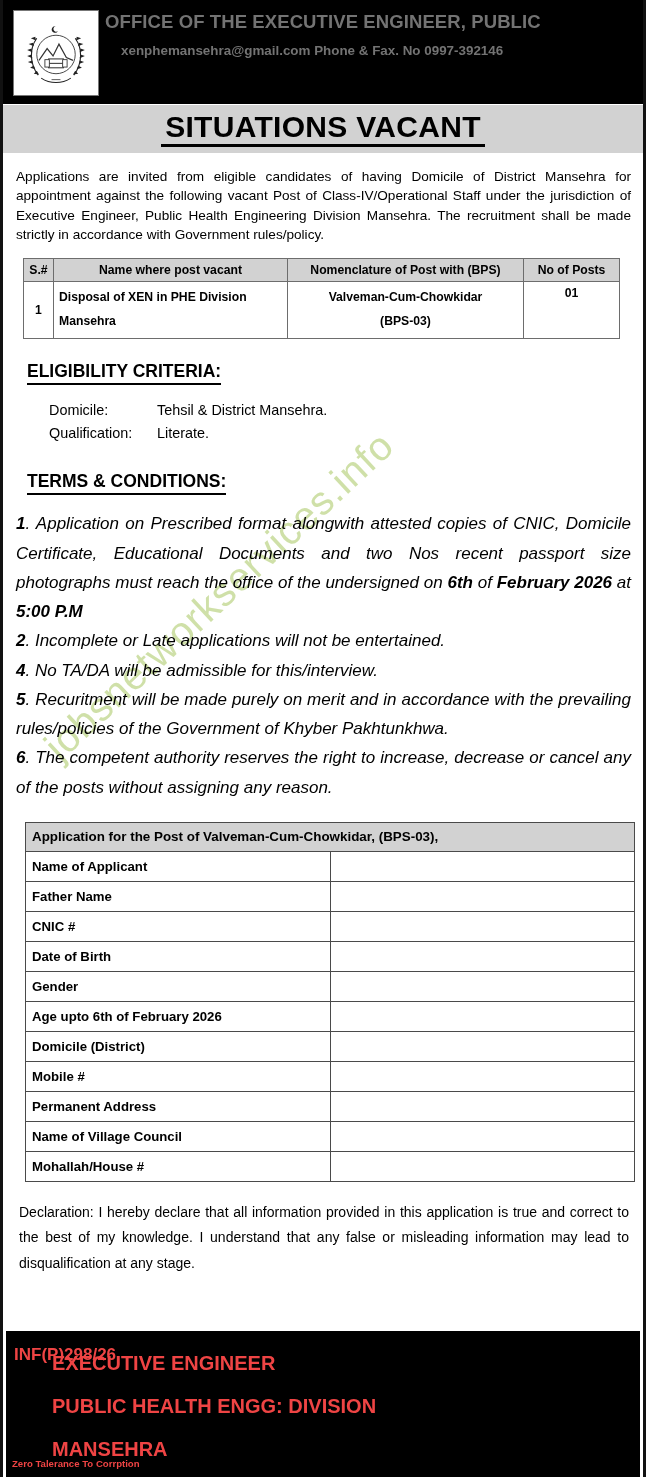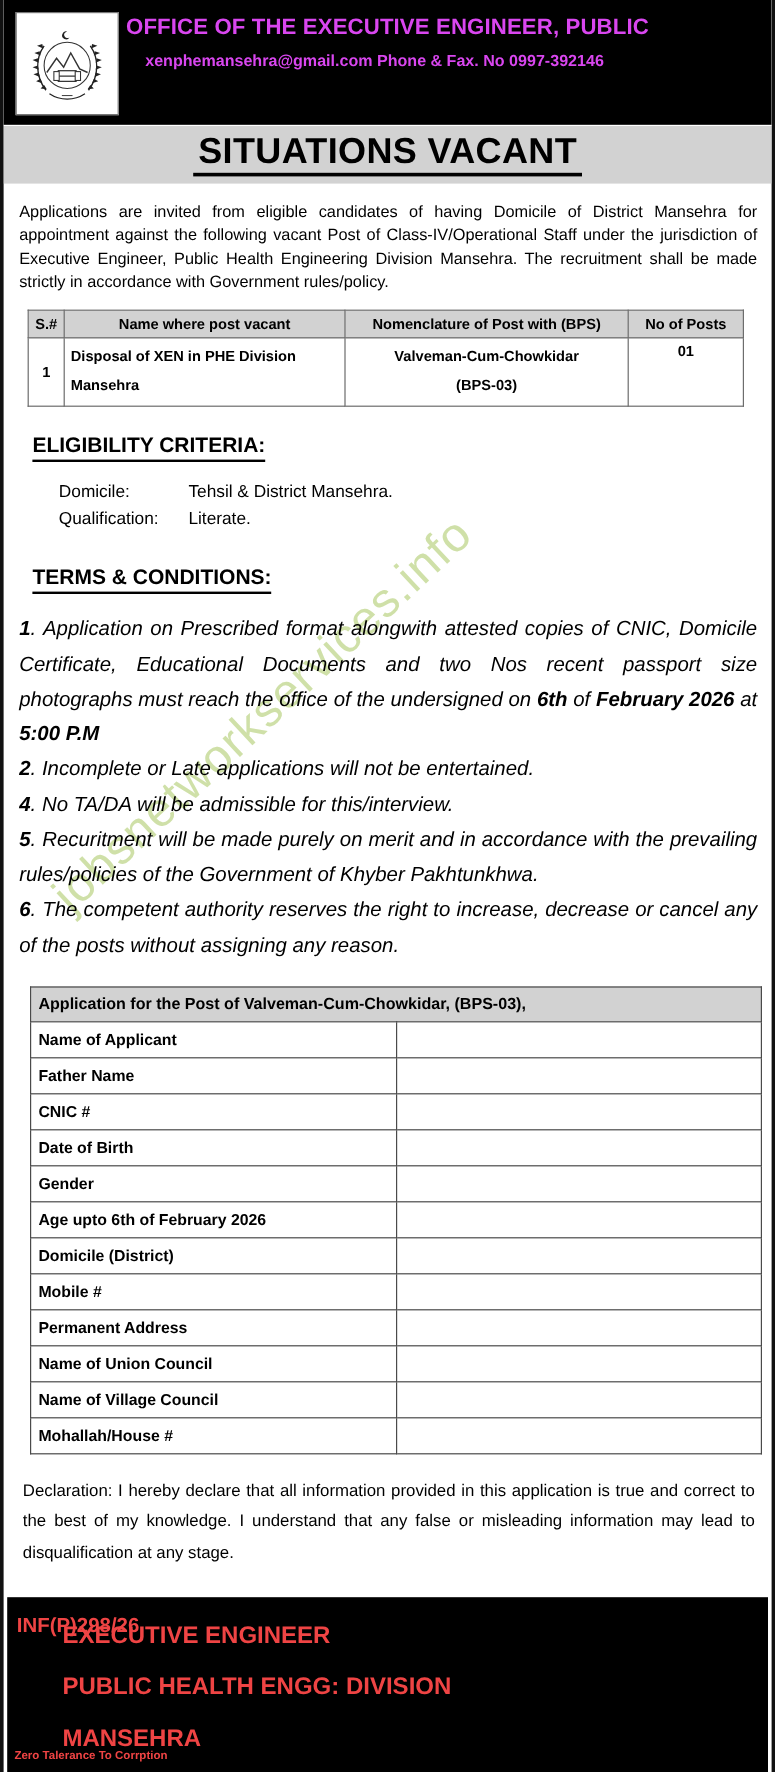--- a/index.html
+++ b/index.html
@@ -44,21 +44,21 @@
     white-space: nowrap;
     transform: rotate(-43deg);
     transform-origin: left center;
     font-family: "Liberation Sans", sans-serif;
   }
 
   
   .masthead {
     position: relative;
     background: #000000;
-    color: #d946ef;
+    color: #737373;
     padding: 7px 6px 8px 6px;
     display: flex;
     align-items: flex-start;
     min-height: 104px;
     box-sizing: border-box;
   }
   .crest-box {
     width: 86px;
     height: 86px;
     background: #ffffff;
@@ -389,24 +389,20 @@
           </tr>
           <tr>
             <td class="label">Mobile #</td>
             <td class="blank"></td>
           </tr>
           <tr>
             <td class="label">Permanent Address</td>
             <td class="blank"></td>
           </tr>
           <tr>
-            <td class="label">Name of Union Council</td>
-            <td class="blank"></td>
-          </tr>
-          <tr>
             <td class="label">Name of Village Council</td>
             <td class="blank"></td>
           </tr>
           <tr>
             <td class="label">Mohallah/House #</td>
             <td class="blank"></td>
           </tr>
         </tbody>
       </table>
     </div>

